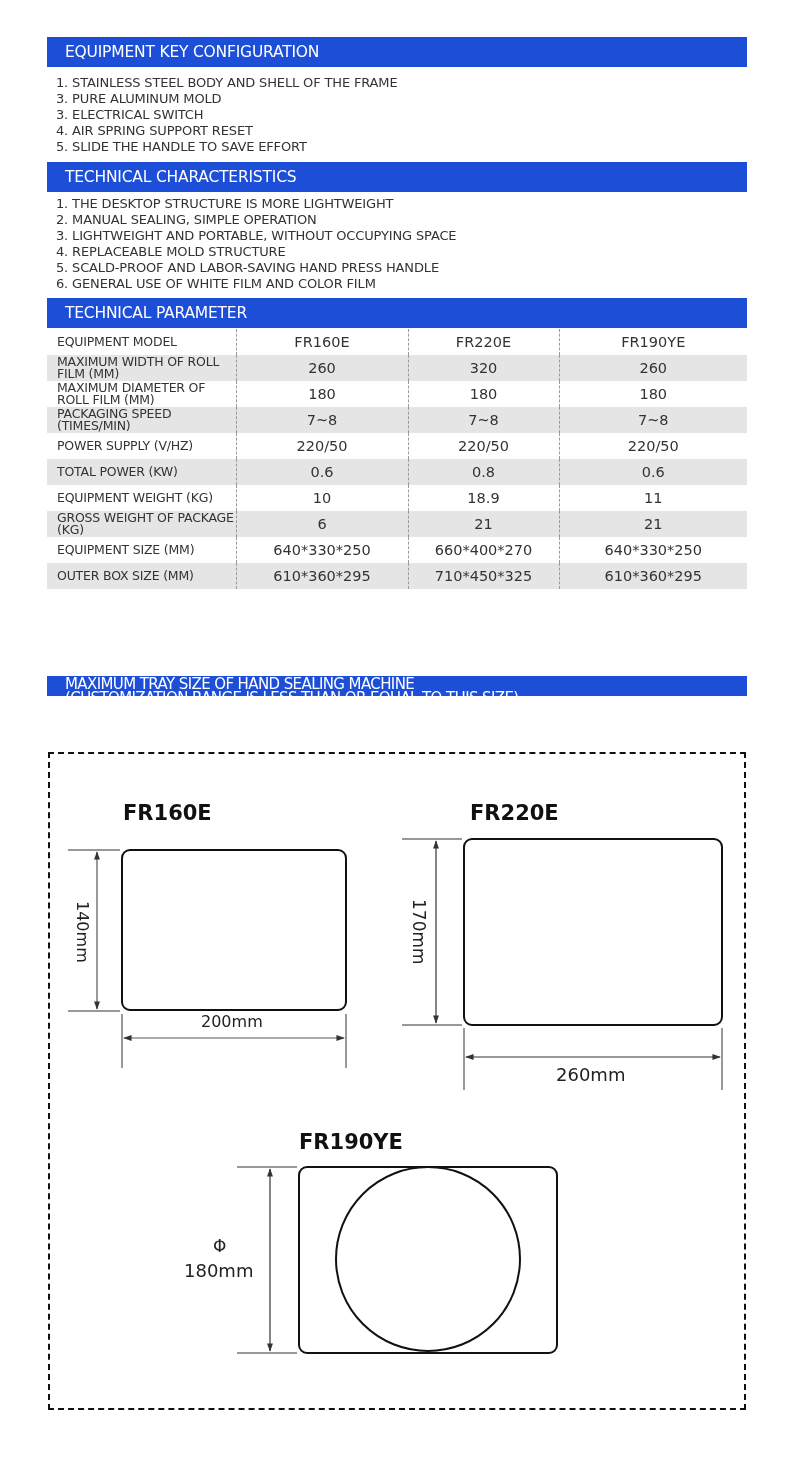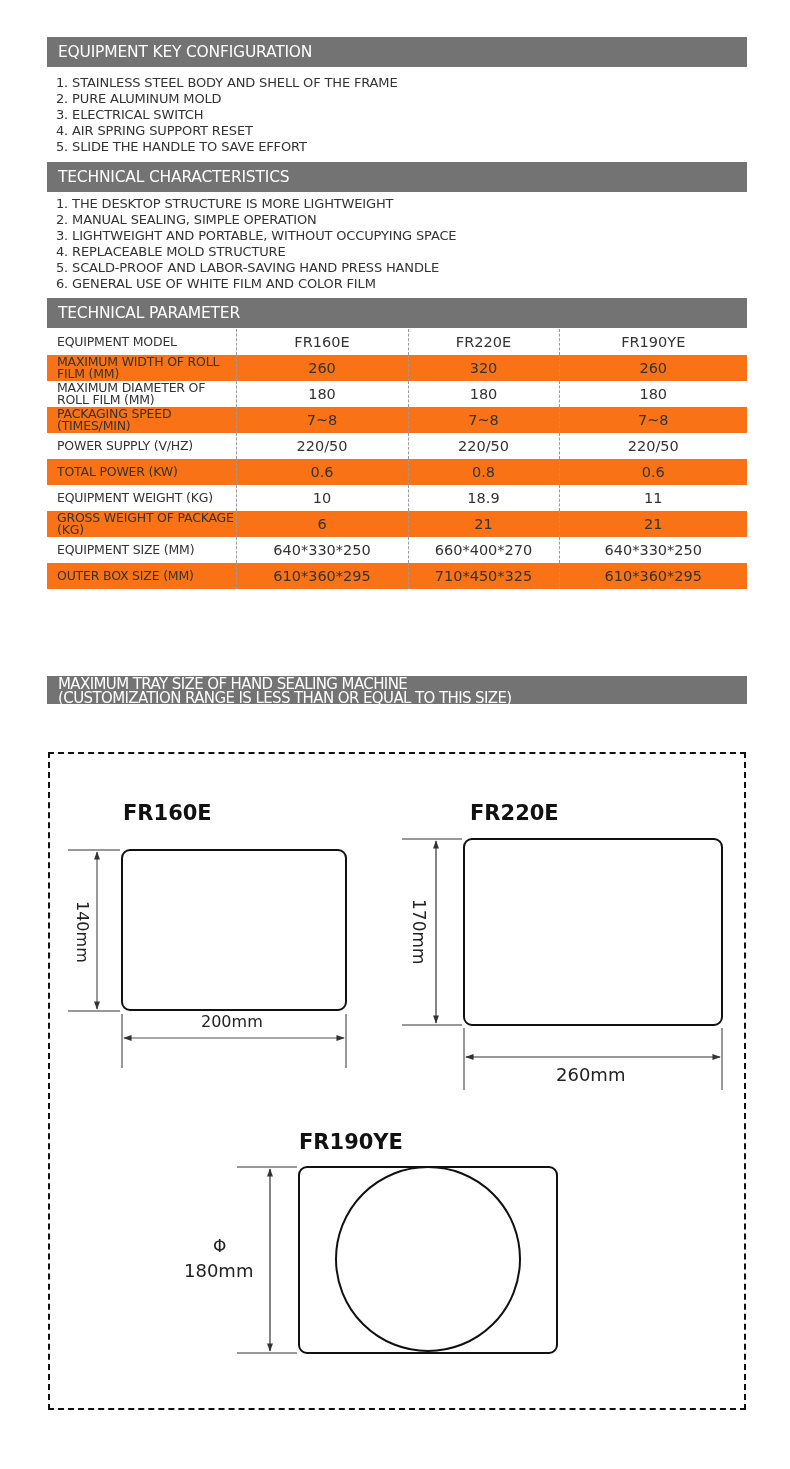--- a/index.html
+++ b/index.html
@@ -1,42 +1,42 @@
 <!DOCTYPE html>
 <html><head>
 <meta charset="utf-8">
 <style>
   html, body { margin: 0; padding: 0; background: #ffffff; }
   body { width: 790px; height: 1469px; position: relative; overflow: hidden;
          font-family: "DejaVu Sans", "Liberation Sans", sans-serif; color: #333333; }
-  .bar { position: absolute; left: 47px; width: 700px; background: #737373; color: #ffffff;
-         font-size: 15.5px; letter-spacing: -0.2px; box-sizing: border-box; padding-left: 11px; }
+  .bar { position: absolute; left: 47px; width: 700px; background: #1d4ed8; color: #ffffff;
+         font-size: 15.5px; letter-spacing: -0.2px; box-sizing: border-box; padding-left: 18px; }
   .bar.single { height: 30px; line-height: 31px; }
   .list { position: absolute; left: 56px; font-size: 13px; line-height: 16px; color: #333; letter-spacing: -0.15px; }
   .list div { white-space: nowrap; }
   table.params { position: absolute; left: 47px; top: 329px; width: 700px; border-collapse: collapse; table-layout: fixed; }
   table.params td { height: 26px; padding: 0; font-size: 13.5px; color: #333; border-right: 1px dashed #9a9a9a; }
   table.params td:last-child { border-right: none; }
   table.params td.label { padding-left: 10px; font-size: 12.5px; line-height: 12px; letter-spacing: -0.2px; }
   table.params td.val { text-align: center; font-size: 14.5px; }
-  table.params tr.gray td { background: #f97316; margin-left: 33px; }
-  .bar.double { top: 676px; height: 28px; font-size: 15px; line-height: 14px; padding-top: 1px; letter-spacing: -0.6px; }
+  table.params tr.gray td { background: #e5e5e5; margin-left: 33px; }
+  .bar.double { top: 676px; height: 20px; font-size: 15px; line-height: 14px; padding-top: 1px; letter-spacing: -0.6px; }
   .dashbox { position: absolute; left: 48px; top: 752px; width: 698px; height: 658px; box-sizing: border-box;
              border: 2px dashed #111; }
   .title { position: absolute; font-weight: bold; font-size: 21px; color: #111; font-family: "DejaVu Sans", sans-serif; }
   .dim { position: absolute; font-size: 16px; color: #222; white-space: nowrap; }
   svg.diagram { position: absolute; left: 0; top: 0; }
 </style>
 </head>
 <body>
 
 <div class="bar single" style="top:37px;">EQUIPMENT KEY CONFIGURATION</div>
 <div class="list" style="top:75px;">
   <div>1. STAINLESS STEEL BODY AND SHELL OF THE FRAME</div>
-  <div>2. PURE ALUMINUM MOLD</div>
+  <div>3. PURE ALUMINUM MOLD</div>
   <div>3. ELECTRICAL SWITCH</div>
   <div>4. AIR SPRING SUPPORT RESET</div>
   <div>5. SLIDE THE HANDLE TO SAVE EFFORT</div>
 </div>
 
 <div class="bar single" style="top:162px;">TECHNICAL CHARACTERISTICS</div>
 <div class="list" style="top:196px;">
   <div>1. THE DESKTOP STRUCTURE IS MORE LIGHTWEIGHT</div>
   <div>2. MANUAL SEALING, SIMPLE OPERATION</div>
   <div>3. LIGHTWEIGHT AND PORTABLE, WITHOUT OCCUPYING SPACE</div>

